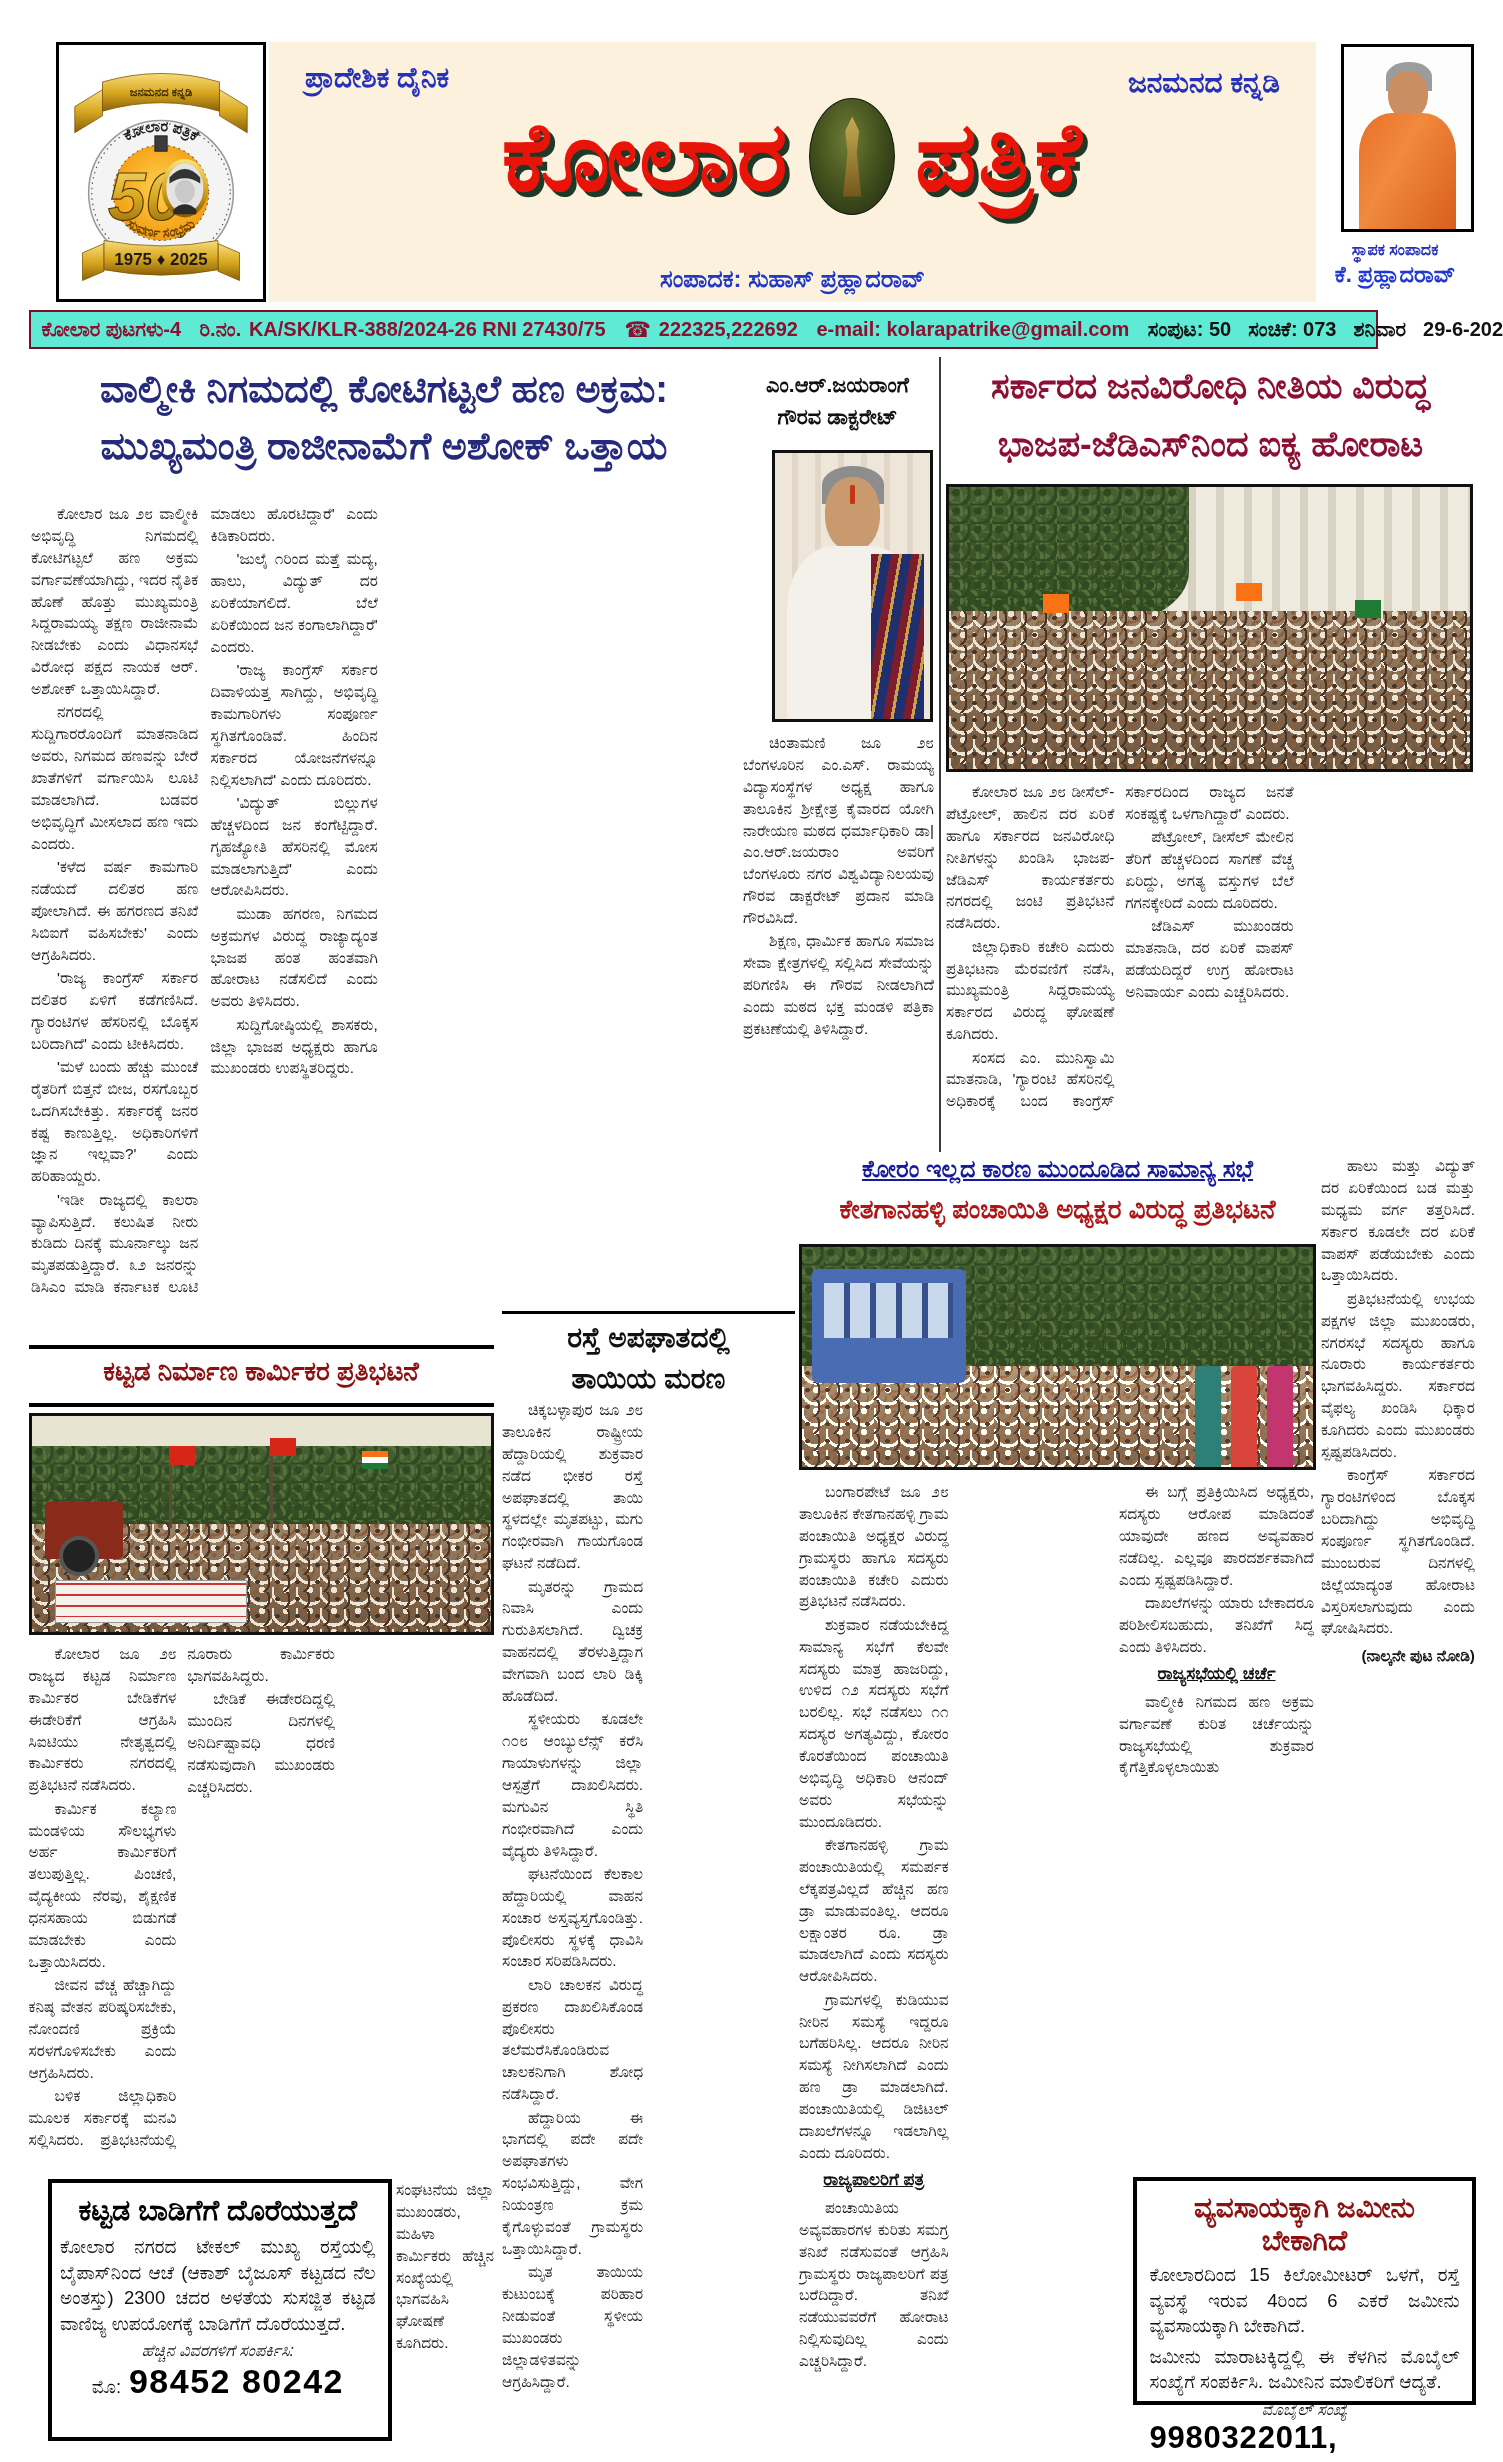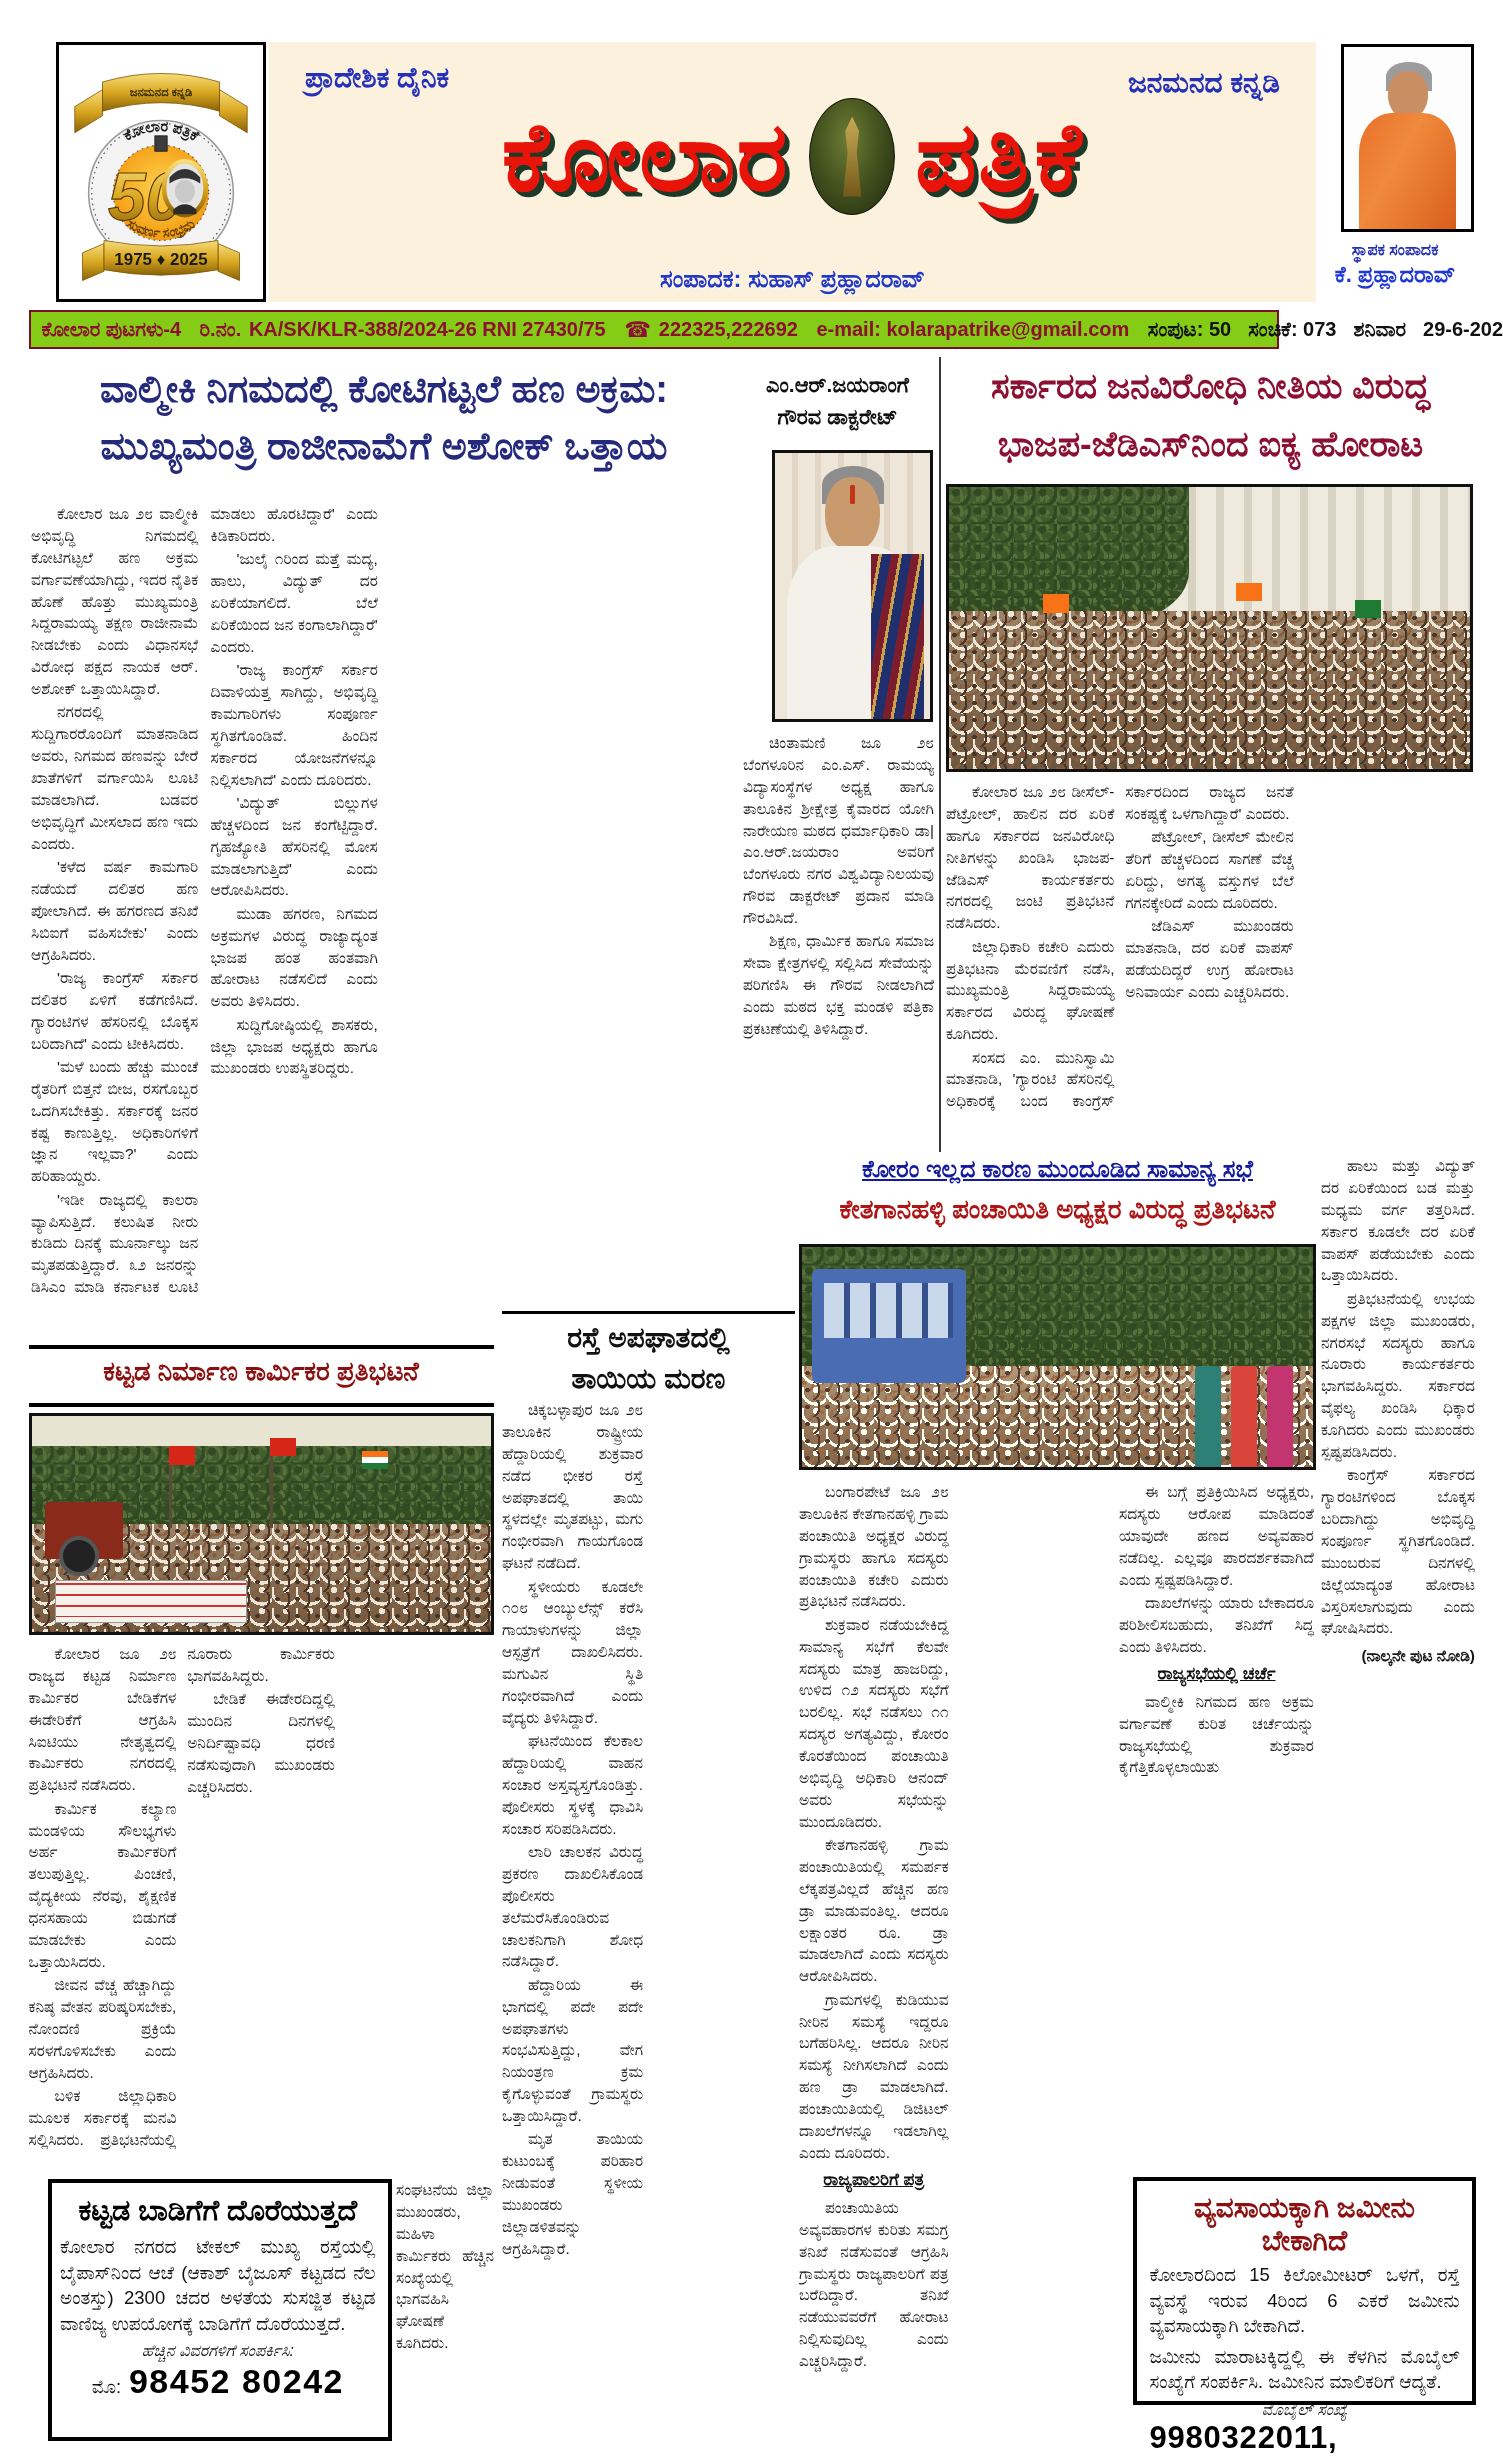--- a/index.html
+++ b/index.html
@@ -26,21 +26,21 @@
                  color:#2438c2; text-shadow:0.8px 0.8px 0 #fff; }
   .founder-photo { left:1341px; top:44px; width:133px; height:188px; border:3.1px solid #000; background:#fdfdfd; overflow:hidden; }
   .fp-hair { position:absolute; left:33%; top:8%; width:36%; height:16%; border-radius:50% 50% 0 0; background:#9c9c9c; }
   .fp-head { position:absolute; left:35%; top:13%; width:31%; height:26%; border-radius:46%; background:#c98f63; }
   .fp-body { position:absolute; left:12%; top:36%; width:76%; height:64%; border-radius:34% 34% 0 0;
              background:linear-gradient(120deg,#e8702a 0%, #f08a3c 40%, #d95e1c 100%); }
   .founder-label { left:1312px; top:241px; width:166px; text-align:center; font-size:16px; font-weight:bold; color:#2531b8; }
   .founder-name { left:1311px; top:262px; width:168px; text-align:center; font-size:22.4px; font-weight:bold; color:#2039d4; }
 
   
-  .infobar { left:28.6px; top:310px; width:1250px; height:39px; background:#84cc16; border:2.3px solid #7a1026;
+  .infobar { left:28.6px; top:310px; width:1349px; height:39px; background:#5eead4; border:2.3px solid #7a1026;
              display:flex; align-items:center; padding:0 10.8px; gap:18.5px; white-space:nowrap; }
   .ib-maroon { color:#8c1030; font-weight:bold; font-size:20px; }
   .ib-black { color:#111; font-weight:bold; font-size:20px; }
   .ib-right { margin-left:auto; display:flex; gap:17px; }
   .phone-glyph { font-size:21.6px; color:#8c1030; }
 
   
   .hrule { background:#000; }
   .vrule { background:#3a3a3a; }
 
@@ -347,20 +347,21 @@
     </div>
   <div class="abs body-text workers-tail">ಸಂಘಟನೆಯ ಜಿಲ್ಲಾ ಮುಖಂಡರು, ಮಹಿಳಾ ಕಾರ್ಮಿಕರು ಹೆಚ್ಚಿನ ಸಂಖ್ಯೆಯಲ್ಲಿ ಭಾಗವಹಿಸಿ ಘೋಷಣೆ ಕೂಗಿದರು.</div>
 
   <div class="abs hrule" style="left:502px; top:1311px; width:293px; height:3.1px;"></div>
   <div class="abs accident-headline">
     <div>ರಸ್ತೆ ಅಪಘಾತದಲ್ಲಿ</div>
     <div>ತಾಯಿಯ ಮರಣ</div>
   </div>
   <div class="abs body-text cols2 accident-body">
       <p>ಚಿಕ್ಕಬಳ್ಳಾಪುರ ಜೂ ೨೮ ತಾಲೂಕಿನ ರಾಷ್ಟ್ರೀಯ ಹೆದ್ದಾರಿಯಲ್ಲಿ ಶುಕ್ರವಾರ ನಡೆದ ಭೀಕರ ರಸ್ತೆ ಅಪಘಾತದಲ್ಲಿ ತಾಯಿ ಸ್ಥಳದಲ್ಲೇ ಮೃತಪಟ್ಟು, ಮಗು ಗಂಭೀರವಾಗಿ ಗಾಯಗೊಂಡ ಘಟನೆ ನಡೆದಿದೆ.</p>
+      <p>ಮೃತರನ್ನು ಗ್ರಾಮದ ನಿವಾಸಿ ಎಂದು ಗುರುತಿಸಲಾಗಿದೆ. ದ್ವಿಚಕ್ರ ವಾಹನದಲ್ಲಿ ತೆರಳುತ್ತಿದ್ದಾಗ ವೇಗವಾಗಿ ಬಂದ ಲಾರಿ ಡಿಕ್ಕಿ ಹೊಡೆದಿದೆ.</p>
       <p>ಸ್ಥಳೀಯರು ಕೂಡಲೇ ೧೦೮ ಆಂಬ್ಯುಲೆನ್ಸ್ ಕರೆಸಿ ಗಾಯಾಳುಗಳನ್ನು ಜಿಲ್ಲಾ ಆಸ್ಪತ್ರೆಗೆ ದಾಖಲಿಸಿದರು. ಮಗುವಿನ ಸ್ಥಿತಿ ಗಂಭೀರವಾಗಿದೆ ಎಂದು ವೈದ್ಯರು ತಿಳಿಸಿದ್ದಾರೆ.</p>
       <p>ಘಟನೆಯಿಂದ ಕೆಲಕಾಲ ಹೆದ್ದಾರಿಯಲ್ಲಿ ವಾಹನ ಸಂಚಾರ ಅಸ್ತವ್ಯಸ್ತಗೊಂಡಿತ್ತು. ಪೊಲೀಸರು ಸ್ಥಳಕ್ಕೆ ಧಾವಿಸಿ ಸಂಚಾರ ಸರಿಪಡಿಸಿದರು.</p>
       <p>ಲಾರಿ ಚಾಲಕನ ವಿರುದ್ಧ ಪ್ರಕರಣ ದಾಖಲಿಸಿಕೊಂಡ ಪೊಲೀಸರು ತಲೆಮರೆಸಿಕೊಂಡಿರುವ ಚಾಲಕನಿಗಾಗಿ ಶೋಧ ನಡೆಸಿದ್ದಾರೆ.</p>
       <p>ಹೆದ್ದಾರಿಯ ಈ ಭಾಗದಲ್ಲಿ ಪದೇ ಪದೇ ಅಪಘಾತಗಳು ಸಂಭವಿಸುತ್ತಿದ್ದು, ವೇಗ ನಿಯಂತ್ರಣ ಕ್ರಮ ಕೈಗೊಳ್ಳುವಂತೆ ಗ್ರಾಮಸ್ಥರು ಒತ್ತಾಯಿಸಿದ್ದಾರೆ.</p>
       <p>ಮೃತ ತಾಯಿಯ ಕುಟುಂಬಕ್ಕೆ ಪರಿಹಾರ ನೀಡುವಂತೆ ಸ್ಥಳೀಯ ಮುಖಂಡರು ಜಿಲ್ಲಾಡಳಿತವನ್ನು ಆಗ್ರಹಿಸಿದ್ದಾರೆ.</p>
     </div>
 
   <div class="abs ad-box ad-rent">
     <div class="ad-title">ಕಟ್ಟಡ ಬಾಡಿಗೆಗೆ ದೊರೆಯುತ್ತದೆ</div>
     <div class="ad-body">ಕೋಲಾರ ನಗರದ ಟೇಕಲ್ ಮುಖ್ಯ ರಸ್ತೆಯಲ್ಲಿ ಬೈಪಾಸ್‌ನಿಂದ ಆಚೆ (ಆಕಾಶ್ ಬೈಜೂಸ್ ಕಟ್ಟಡದ ನೆಲ ಅಂತಸ್ತು) 2300 ಚದರ ಅಳತೆಯ ಸುಸಜ್ಜಿತ ಕಟ್ಟಡ ವಾಣಿಜ್ಯ ಉಪಯೋಗಕ್ಕೆ ಬಾಡಿಗೆಗೆ ದೊರೆಯುತ್ತದೆ.</div>

